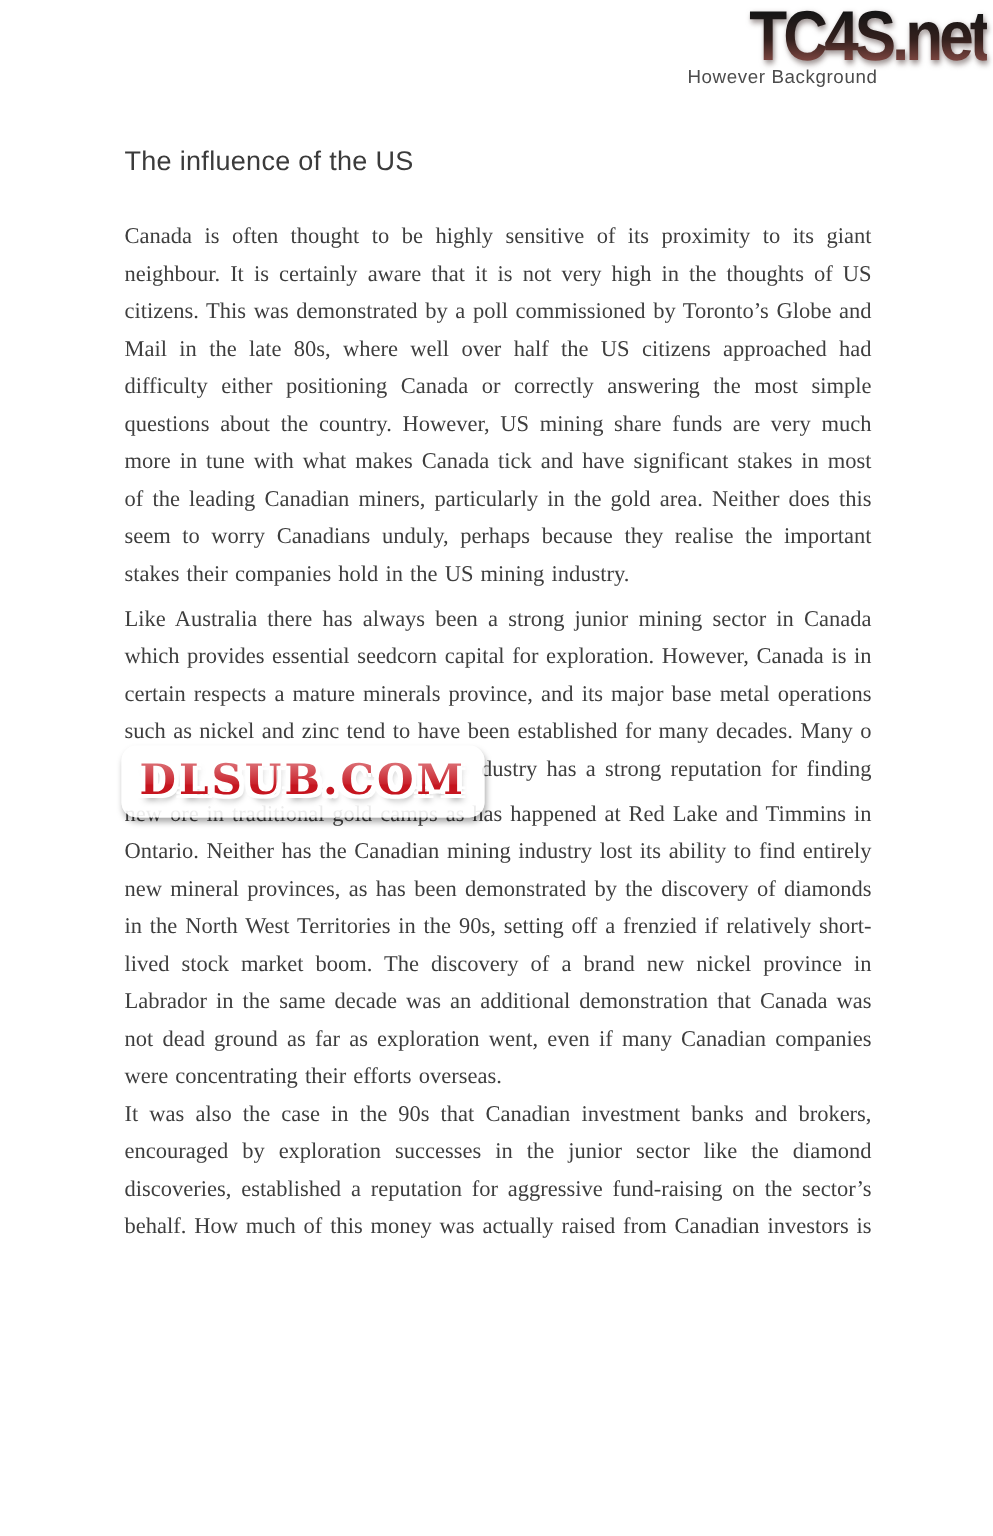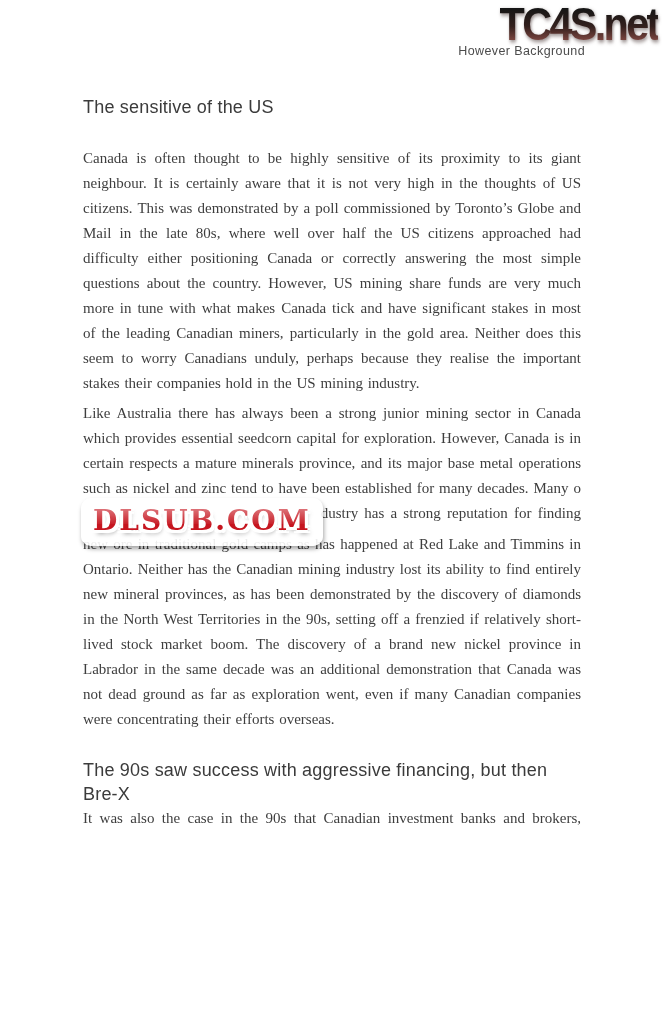--- a/index.html
+++ b/index.html
@@ -138,27 +138,26 @@
 <body>
 
 <div class="page">
 
   <div class="tc4s-logo">TC4S.net</div>
 
   <div class="industry-subtitle">However Background</div>
 
   <div class="content">
 
-    <h2 class="section-heading h1">The sensitive of the US</h2>
+    <h2 class="section-heading h1">The influence of the US</h2>
 
     <p class="body-para p1">Canada is often thought to be highly sensitive of its proximity to its giant neighbour. It is certainly aware that it is not very high in the thoughts of US citizens. This was demonstrated by a poll commissioned by Toronto’s Globe and Mail in the late 80s, where well over half the US citizens approached had difficulty either positioning Canada or correctly answering the most simple questions about the country. However, US mining share funds are very much more in tune with what makes Canada tick and have significant stakes in most of the leading Canadian miners, particularly in the gold area. Neither does this seem to worry Canadians unduly, perhaps because they realise the important stakes their companies hold in the US mining industry.</p>
 
     <p class="body-para p2"><span>Like Australia there has always been a strong junior mining sector in Canada which provides essential seedcorn capital for exploration. However, Canada is in certain respects a mature minerals province, and its major base metal operations such as nickel and zinc tend to have been established for many decades. Many o</span><span class="dlsub">DLSUB.COM</span><span>dustry has a strong reputation for finding new ore in traditional gold camps as has happened at Red Lake and Timmins in Ontario. Neither has the Canadian mining industry lost its ability to find entirely new mineral provinces, as has been demonstrated by the discovery of diamonds in the North West Territories in the 90s, setting off a frenzied if relatively short-lived stock market boom. The discovery of a brand new nickel province in Labrador in the same decade was an additional demonstration that Canada was not dead ground as far as exploration went, even if many Canadian companies were concentrating their efforts overseas.</span></p>
 
-    <h2 class="section-heading h2">The 90s saw success with aggressive financing, but then Bre-X</h2>
 
     <p class="body-para p3">It was also the case in the 90s that Canadian investment banks and brokers, encouraged by exploration successes in the junior sector like the diamond discoveries, established a reputation for aggressive fund-raising on the sector’s behalf. How much of this money was actually raised from Canadian investors is open to question, and there are those who claim that most of the</p>
 
   </div>
 
   <div class="page-number">7</div>
 
 
 </div>
 

